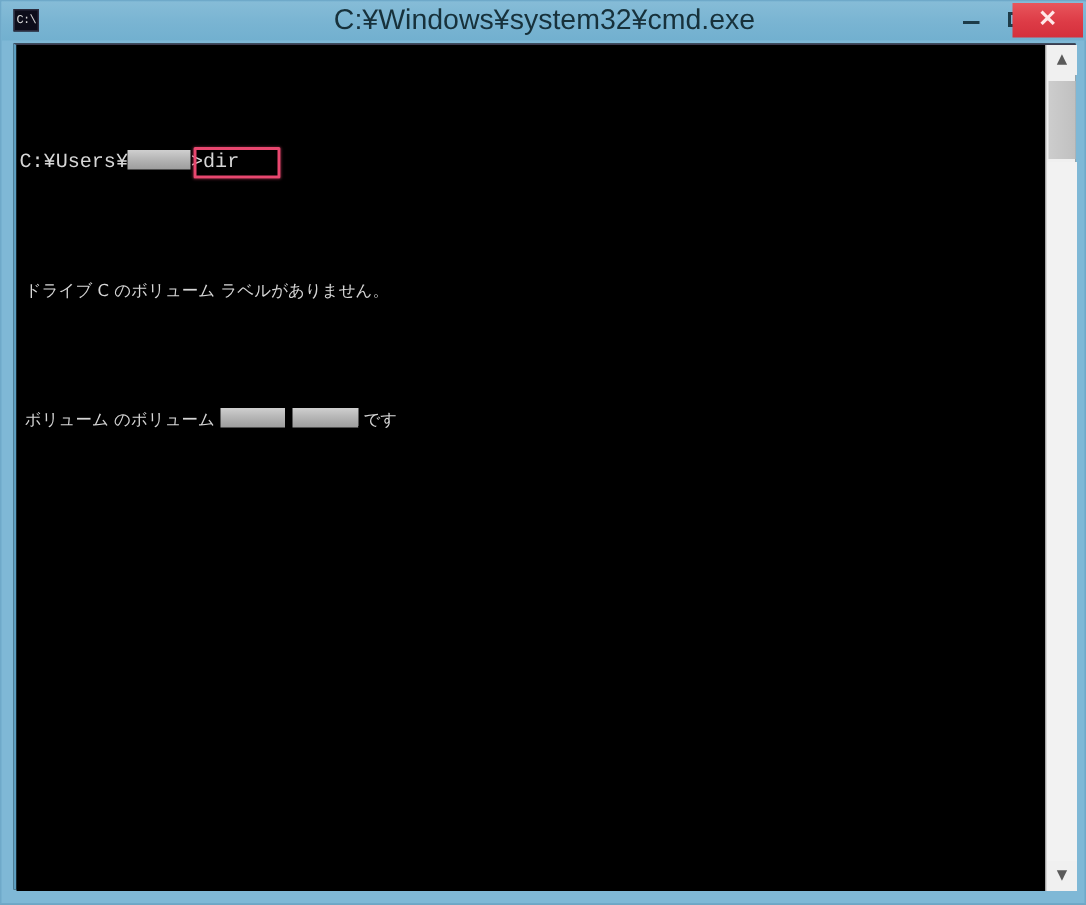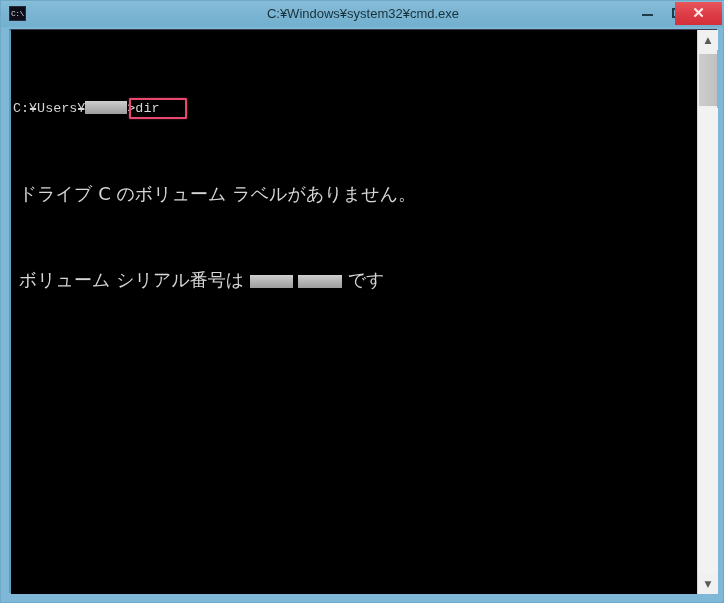--- a/index.html
+++ b/index.html
@@ -43,21 +43,21 @@
     color: #d9d9d9;
     letter-spacing: -0.5px;
     white-space: nowrap;
   }
   #title-text {
     position: absolute;
     left: 0; top: 0;
     width: 724px; height: 26px;
     line-height: 26px;
     text-align: center;
-    font-size: 13px;
+    font-size: 19px;
     color: #17313b;
     white-space: nowrap;
   }
 
   
   .winbtn {
     position: absolute;
     top: 0;
     height: 24px;
     border: none;
@@ -107,21 +107,21 @@
   #lines {
     font-family: "Liberation Mono", "DejaVu Sans Mono", monospace;
     font-size: 13.4px;
     line-height: 17.05px;
     color: #d6d6d6;
     white-space: pre;
     letter-spacing: 0px;
     padding-left: 2px;
   }
   .ln { position: relative; height: 17.05px; white-space: pre; }
-  .jp { font-family: "DejaVu Sans", sans-serif; font-size: 18px; }
+  .jp { font-family: "DejaVu Sans", sans-serif; font-size: 11px; }
 
   
   .redact {
     display: inline-block;
     vertical-align: -2px;
     background: linear-gradient(180deg,#cfcfcf 0%, #b4b4b4 50%, #9d9d9d 100%);
     height: 13px;
   }
   .redact.w1 { width: 42px; }
   .redact.w2 { width: 40px; }
@@ -197,21 +197,21 @@
     <div id="console">
       <div id="lines">
 
         
         <div class="ln"><span>C:¥Users¥</span><span class="redact w1"></span><span>&gt;dir</span><span class="hl" id="hl-dir"></span></div>
 
         
         <div class="ln jp"> ドライブ C のボリューム ラベルがありません。</div>
 
         
-        <div class="ln jp"><span> ボリューム シリアル番号は </span><span class="redact serial-a"></span><span class="redact serial-b"></span><span> です</span></div>
+        <div class="ln jp"><span> ボリューム のボリューム </span><span class="redact serial-a"></span><span class="redact serial-b"></span><span> です</span></div>
 
         <div class="ln"> </div>
 
         
 
         <div class="ln"> </div>
 
         
 
         

